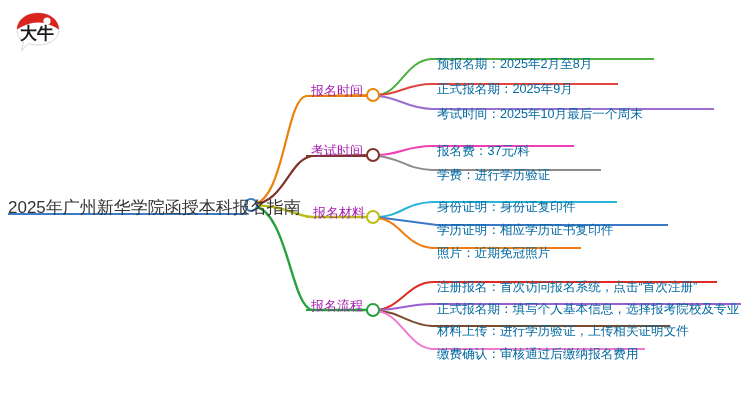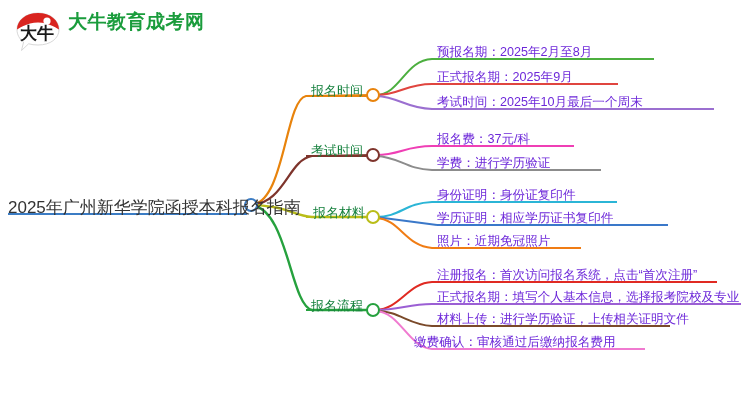--- a/index.html
+++ b/index.html
@@ -63,25 +63,26 @@
     font-family: "Liberation Sans", "DejaVu Sans", sans-serif;
   }
   .node-root {
     font-size: 17px;
     color: #333333;
     left: 8px;
     top: 196px;
   }
   .node-branch {
     font-size: 13px;
-    color: #15803d;
+    color: #a21caf;
   }
   .node-leaf {
     font-size: 12.6px;
-    color: #6d28d9;
+    color: #0369a1;
+    margin-top: 12px;
   }
 </style>
 </head>
 <body>
 
 <svg id="root-canvas" viewBox="0 0 750 410" xmlns="http://www.w3.org/2000/svg">
 
   <line x1="8" y1="214" x2="247" y2="214" stroke="#3b7cc4" stroke-width="2"></line>
 
   <path d="M251,205 C285,203 285,100 306,96 L373,95" fill="none" stroke="#e8830c" stroke-width="2.2"></path>
@@ -140,21 +141,20 @@
 <div class="logo-wrap">
   <svg class="logo-mark" viewBox="0 0 48 44" xmlns="http://www.w3.org/2000/svg">
     <path d="M24,3 C36.5,3 45,10.5 45,19.5 C45,28.5 36.5,35 24,35 C20.5,35 17.4,34.6 14.6,33.8
              L7.5,40.5 L9.6,32 C5.3,29 3,24.6 3,19.5 C3,10.5 11.5,3 24,3 Z" fill="#ffffff" stroke="#d8d8d8" stroke-width="1"></path>
     <path d="M24,3 C36.5,3 45,10.5 45,19.5 C45,19.5 35,12.5 24,12.5 C13,12.5 3,19.5 3,19.5
              C3,10.5 11.5,3 24,3 Z" fill="#d9241f"></path>
     <circle cx="33" cy="11" r="3.6" fill="#ffffff"></circle>
     <text x="23" y="29" font-family="'Liberation Sans', sans-serif" font-size="17" font-weight="bold" fill="#1a1a1a" text-anchor="middle">大牛</text>
   </svg>
   <div class="logo-text">
-    <div class="logo-title">大牛教育成考网</div>
   </div>
 </div>
 
 <div class="node node-root">2025年广州新华学院函授本科报名指南</div>
 
 <div class="node node-branch" style="left:311px; top:82px;">报名时间</div>
 <div class="node node-branch" style="left:311px; top:142px;">考试时间</div>
 <div class="node node-branch" style="left:313px; top:204px;">报名材料</div>
 <div class="node node-branch" style="left:311px; top:297px;">报名流程</div>
 
@@ -165,13 +165,13 @@
 <div class="node node-leaf" style="left:437px; top:131px;">报名费：37元/科</div>
 <div class="node node-leaf" style="left:437px; top:155px;">学费：进行学历验证</div>
 
 <div class="node node-leaf" style="left:437px; top:187px;">身份证明：身份证复印件</div>
 <div class="node node-leaf" style="left:437px; top:210px;">学历证明：相应学历证书复印件</div>
 <div class="node node-leaf" style="left:437px; top:233px;">照片：近期免冠照片</div>
 
 <div class="node node-leaf" style="left:437px; top:267px;">注册报名：首次访问报名系统，点击“首次注册”</div>
 <div class="node node-leaf" style="left:437px; top:289px;">正式报名期：填写个人基本信息，选择报考院校及专业</div>
 <div class="node node-leaf" style="left:437px; top:311px;">材料上传：进行学历验证，上传相关证明文件</div>
-<div class="node node-leaf" style="left:414px; top:334px;text-align:right;">缴费确认：审核通过后缴纳报名费用</div>
+<div class="node node-leaf" style="left:437px; top:334px;text-align:right;">缴费确认：审核通过后缴纳报名费用</div>
 
 </body></html>

